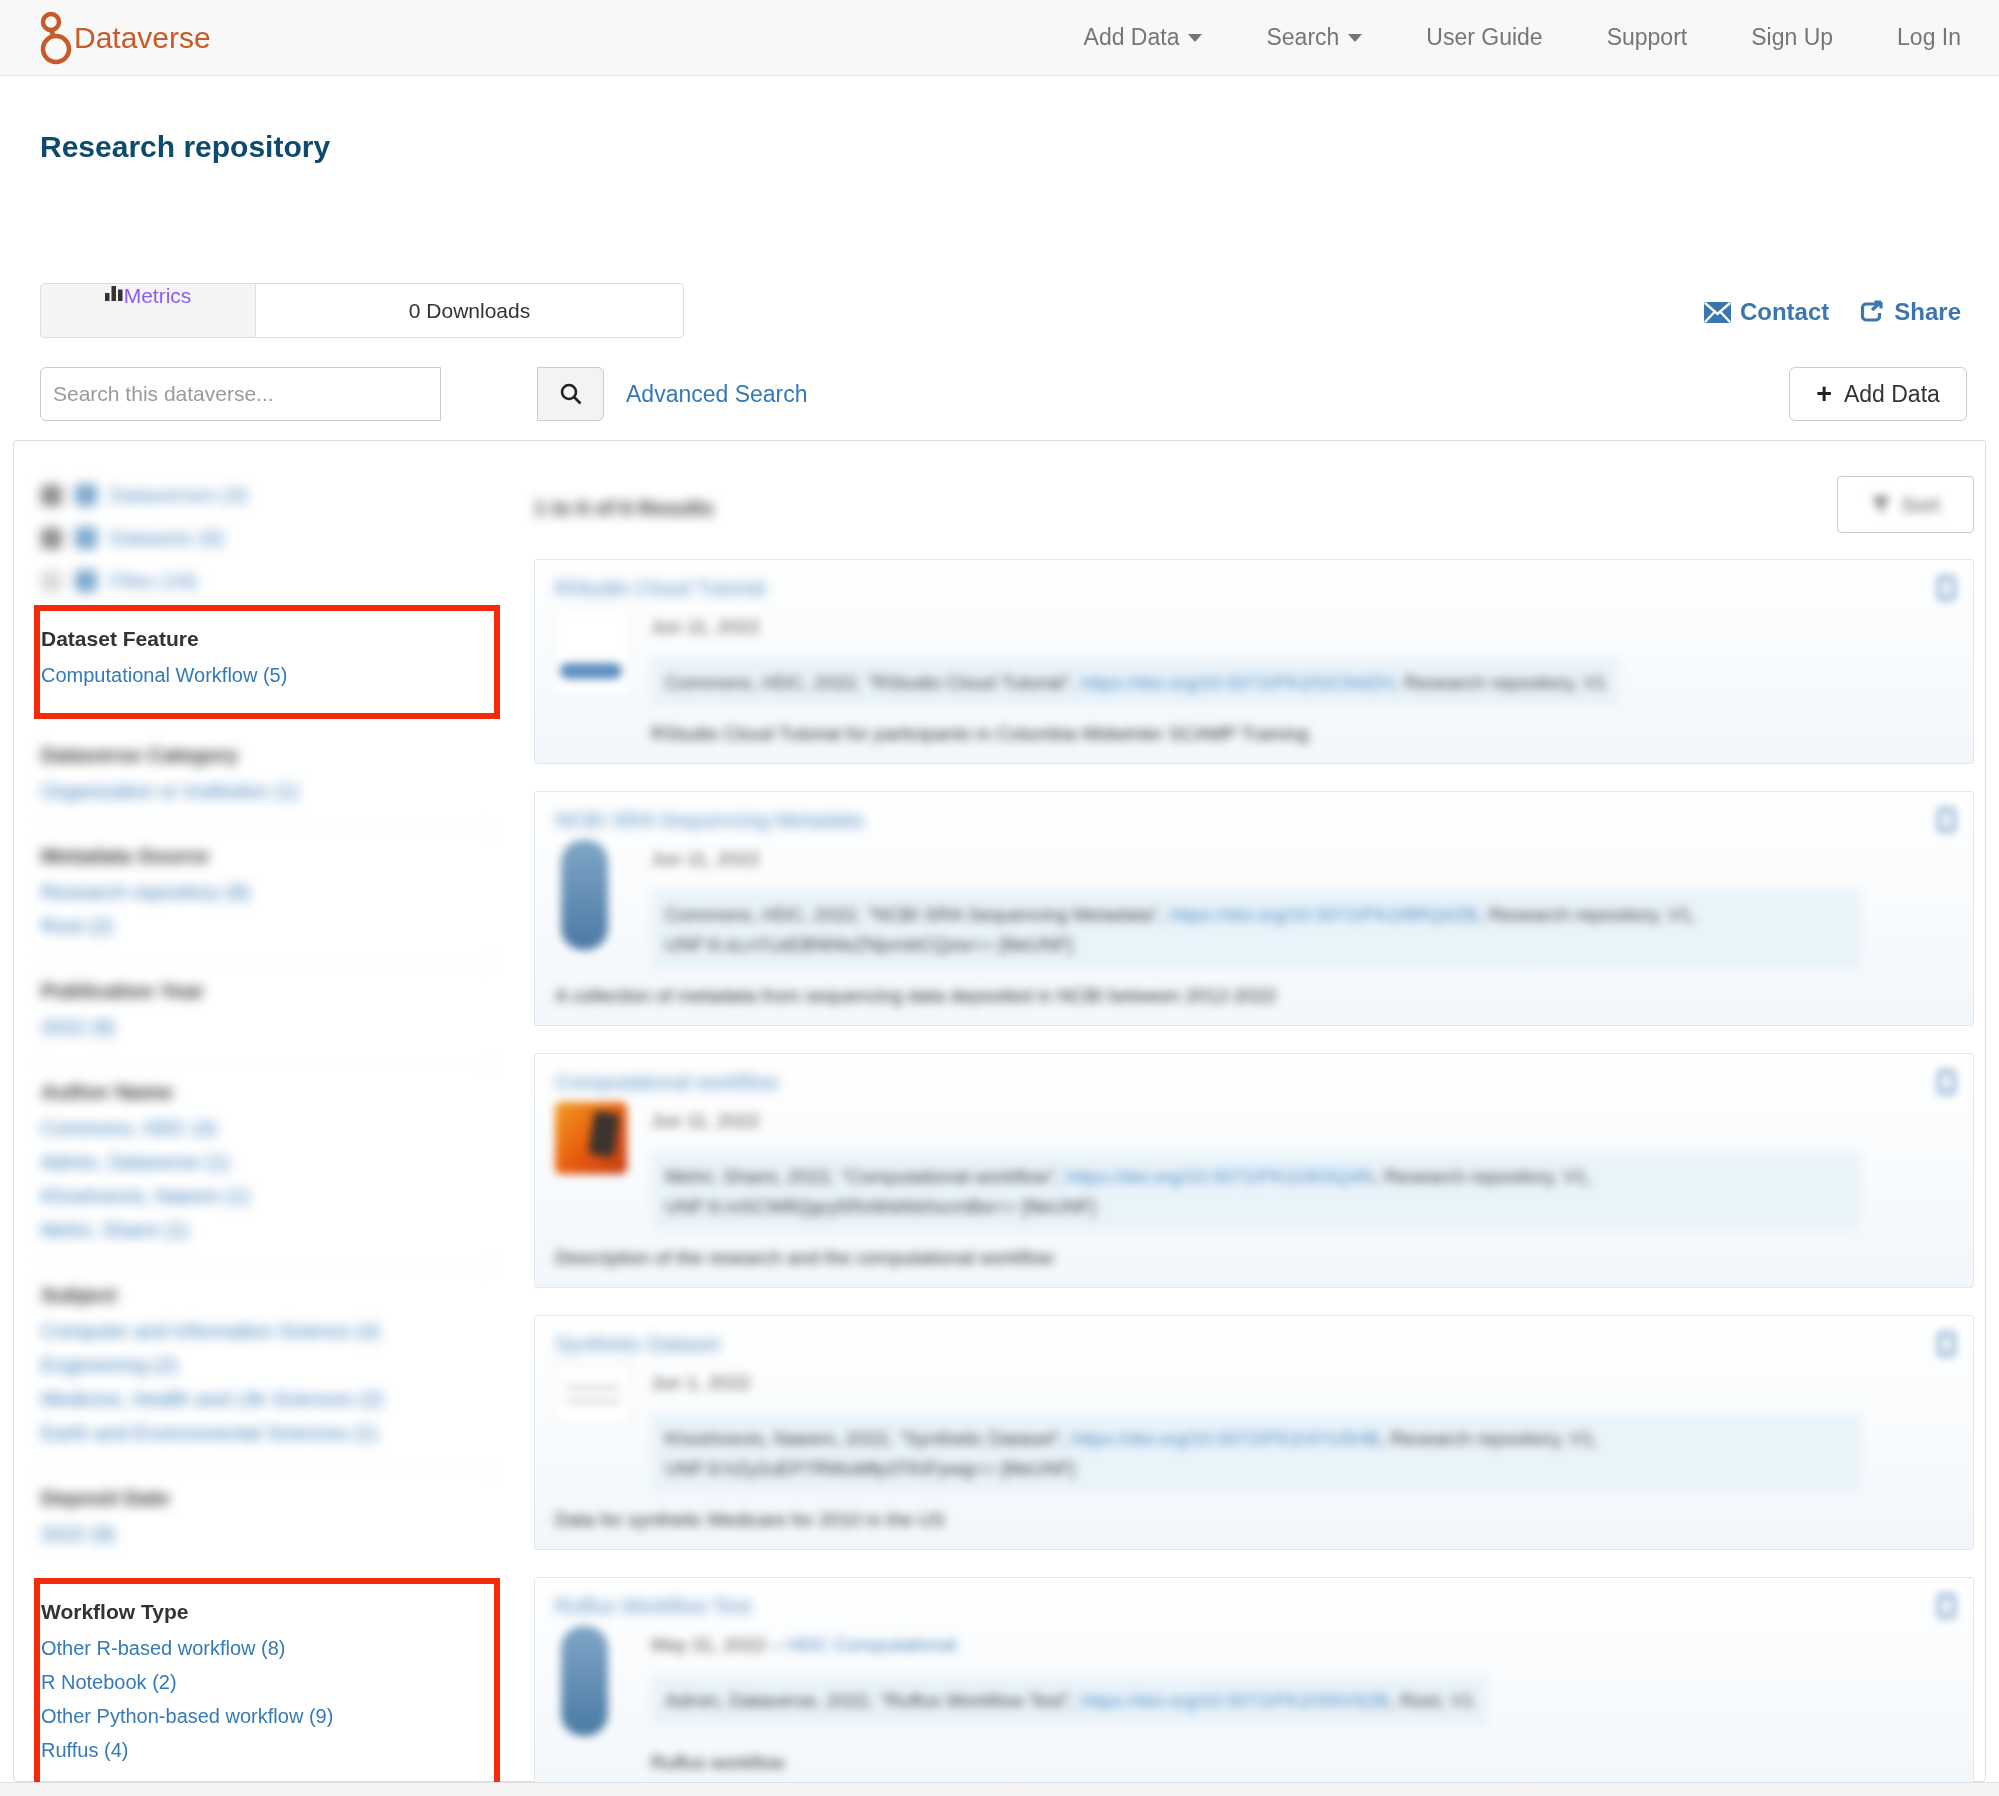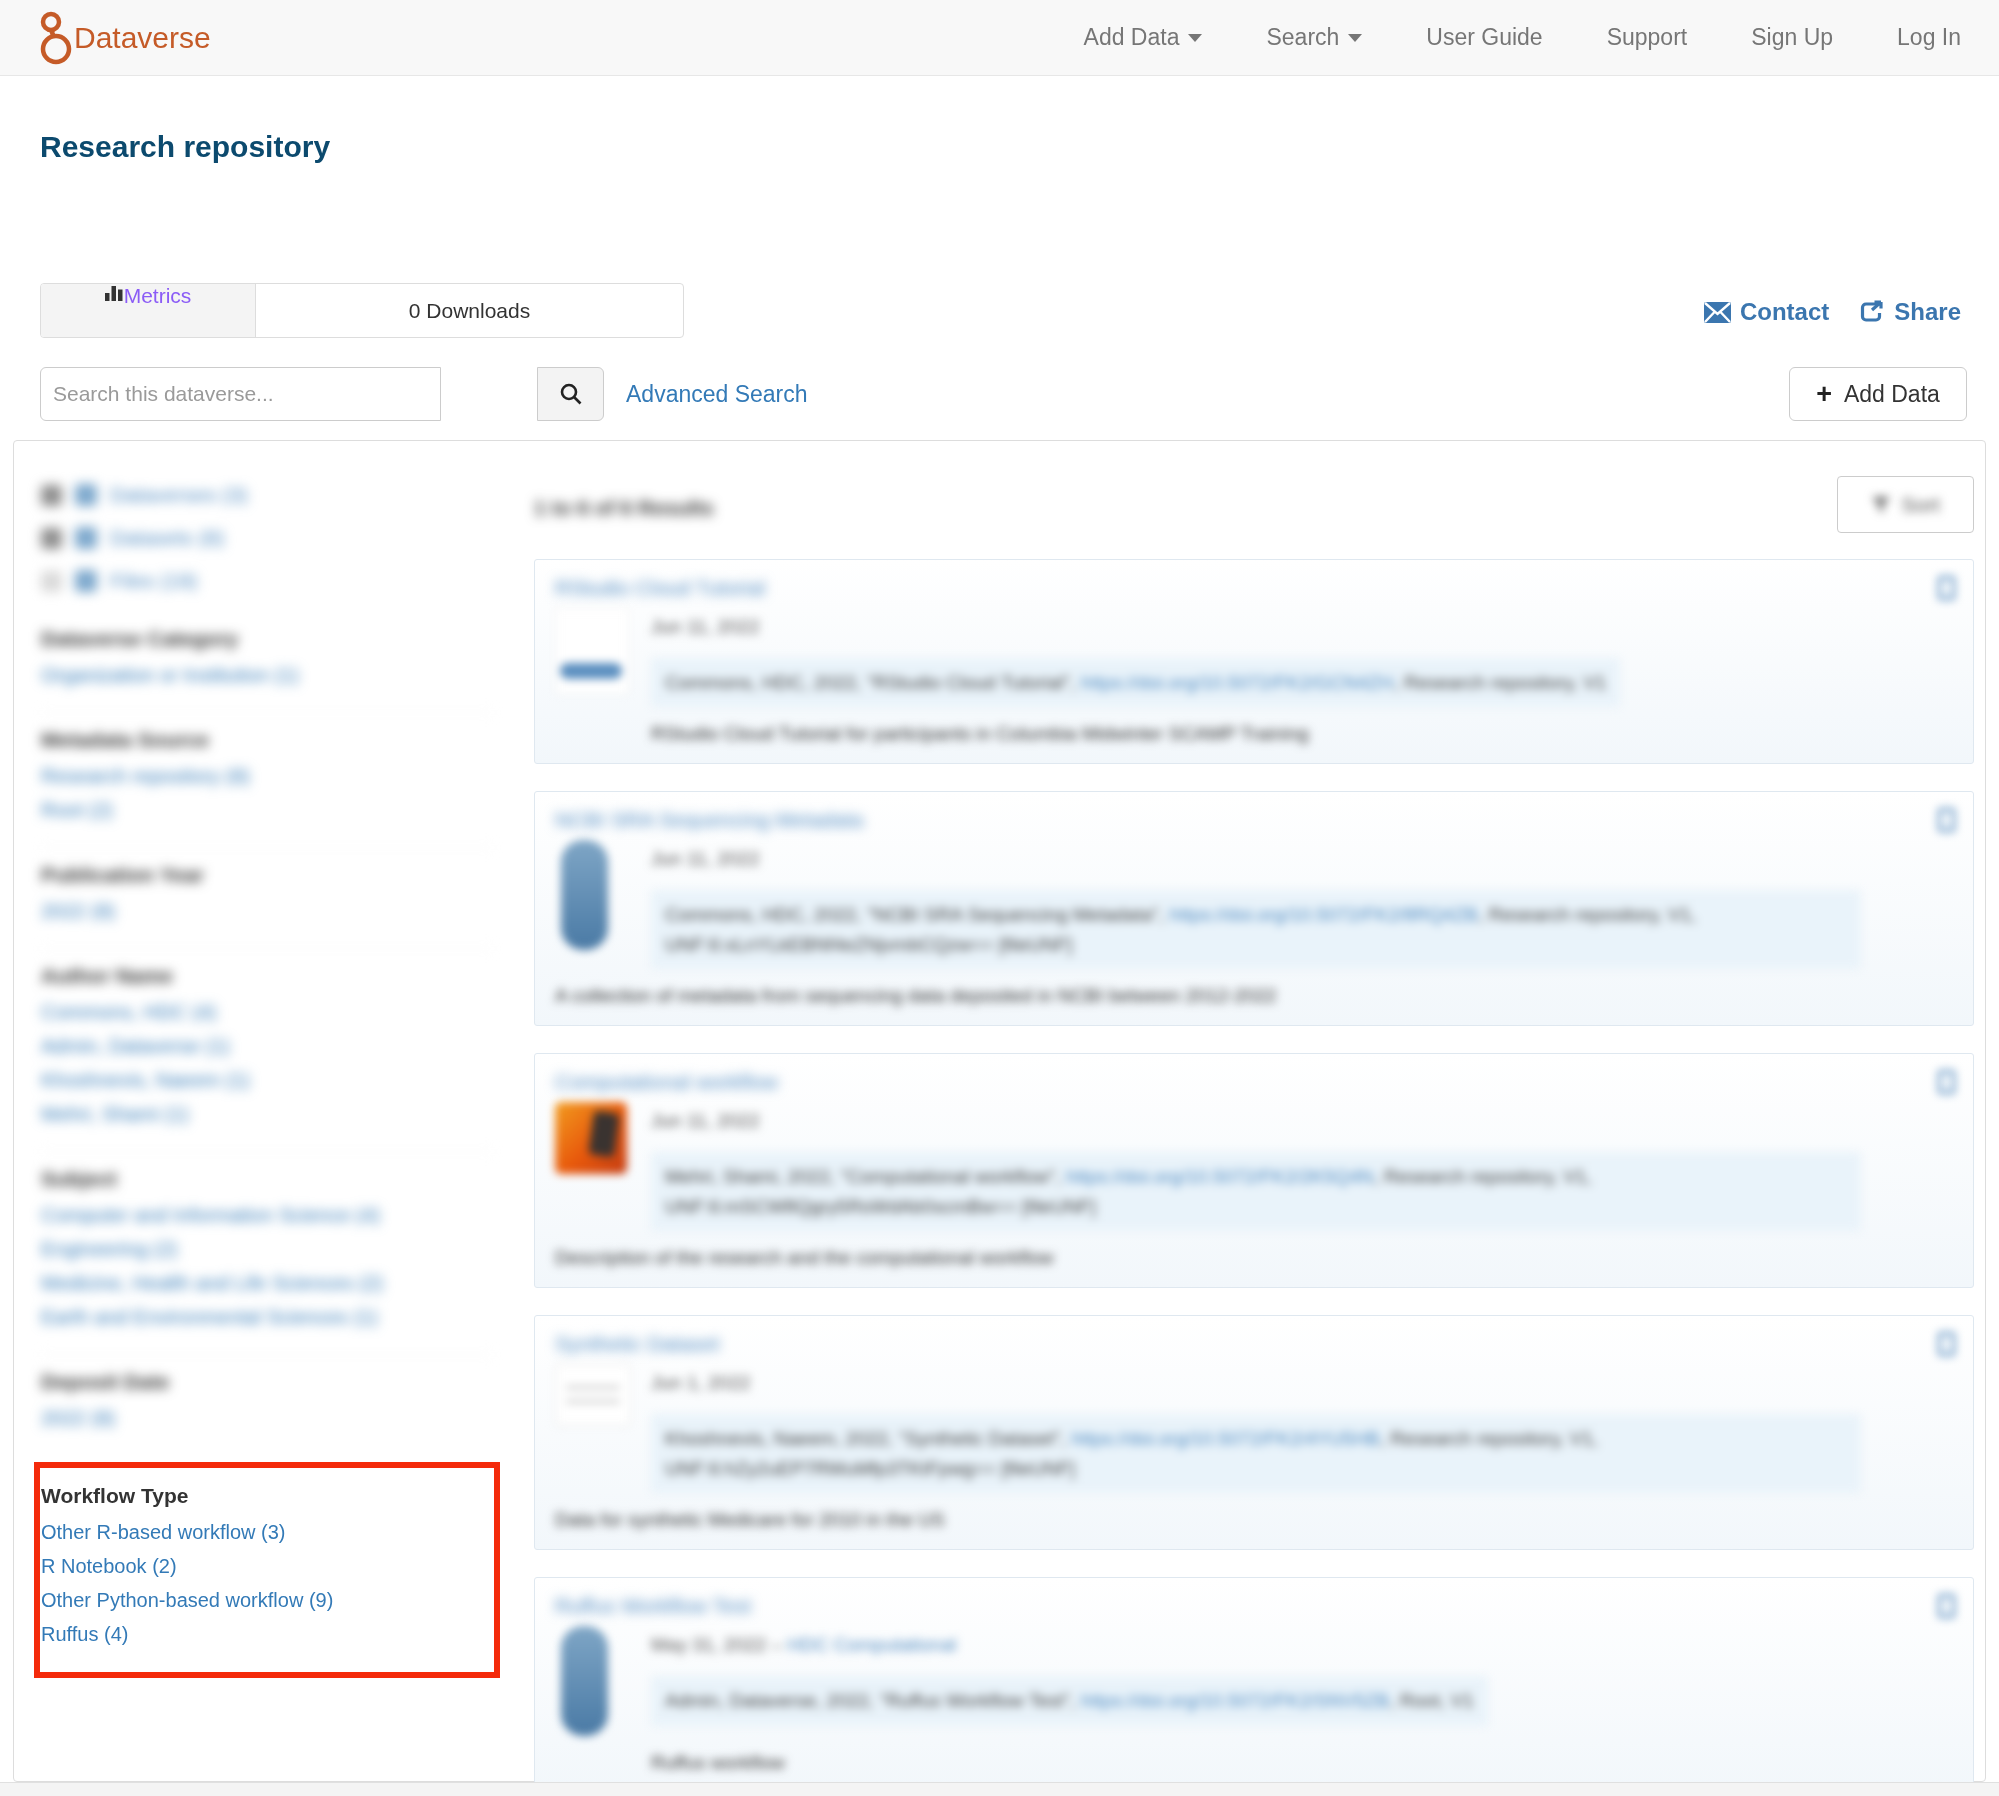--- a/index.html
+++ b/index.html
@@ -221,20 +221,24 @@
           <span class="tree-icon"></span>
           <a class="tree-label">Datasets (8)</a>
         </div>
         <div class="tree-row">
           <span class="checkbox light"></span>
           <span class="tree-icon"></span>
           <a class="tree-label">Files (19)</a>
         </div>
       </div>
     <div>
+        <section class="facet highlighted">
+          <div class="facet-title">Dataset Feature</div>
+          <a class="facet-link">Computational Workflow (5)</a>
+        </section>
         <section class="facet blurred">
           <div class="facet-title">Dataverse Category</div>
           <a class="facet-link">Organization or Institution (1)</a>
         </section>
         <section class="facet blurred">
           <div class="facet-title">Metadata Source</div>
           <a class="facet-link">Research repository (8)</a>
           <a class="facet-link">Root (2)</a>
         </section>
         <section class="facet blurred">
@@ -254,21 +258,21 @@
           <a class="facet-link">Engineering (2)</a>
           <a class="facet-link">Medicine, Health and Life Sciences (2)</a>
           <a class="facet-link">Earth and Environmental Sciences (1)</a>
         </section>
         <section class="facet blurred">
           <div class="facet-title">Deposit Date</div>
           <a class="facet-link">2022 (8)</a>
         </section>
         <section class="facet highlighted">
           <div class="facet-title">Workflow Type</div>
-          <a class="facet-link">Other R-based workflow (3)</a>
+          <a class="facet-link">Other R-based workflow (8)</a>
           <a class="facet-link">R Notebook (2)</a>
           <a class="facet-link">Other Python-based workflow (9)</a>
           <a class="facet-link">Ruffus (4)</a>
         </section>
       </div>
   </aside>
 
   <section class="results">
     <div class="results-head">
       <div class="results-count blur6">1 to 6 of 6 Results</div>

